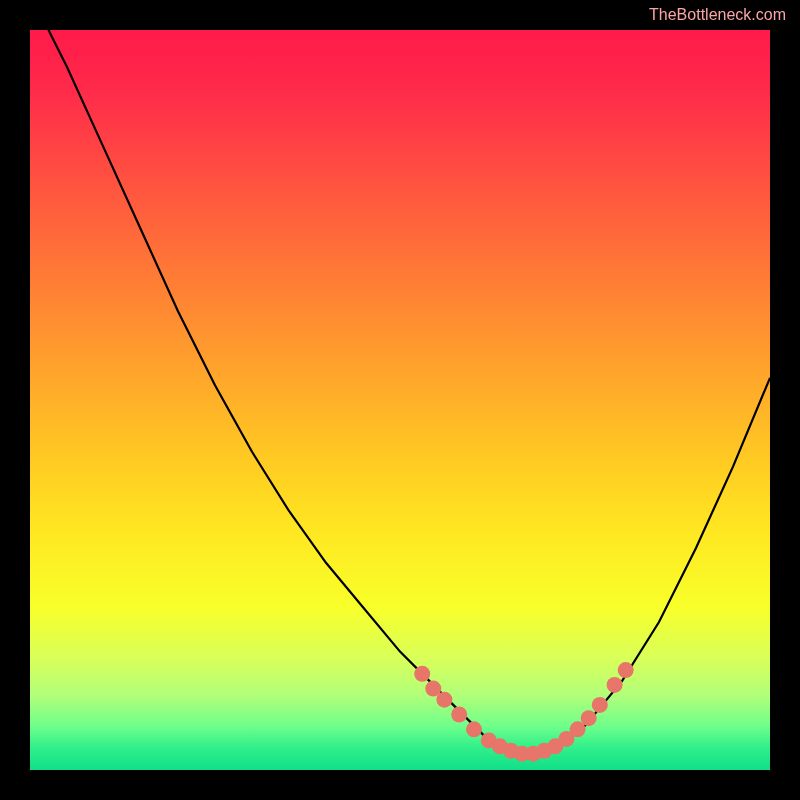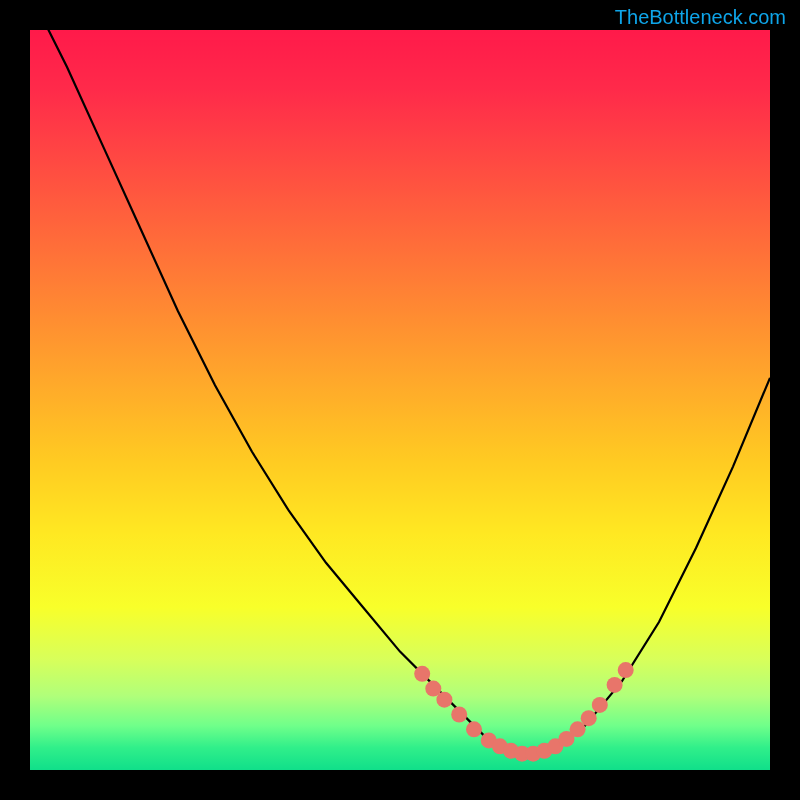--- a/index.html
+++ b/index.html
@@ -1,18 +1,18 @@
 <!DOCTYPE html>
 <html><head>
 <meta charset="utf-8">
 <style>
   * { margin: 0; padding: 0; box-sizing: border-box; }
   body { background: #000; font-family: Arial, sans-serif; }
   .container { width: 800px; height: 800px; background: #000; position: relative; }
-  .watermark { position: absolute; top: 6px; right: 14px; color: #0ea5e9; font-size: 20px; font-weight: 500; z-index: 10; }
+  .watermark { position: absolute; top: 6px; right: 14px; color: #fca5a5; font-size: 16px; font-weight: 500; z-index: 10; }
   .plot-area { position: absolute; left: 30px; top: 30px; width: 740px; height: 740px; }
   .gradient-bg { position: absolute; inset: 0; background: linear-gradient(to bottom,
     #ff1a4a 0%,
     #ff2a4a 8%,
     #ff4a42 18%,
     #ff6a3a 28%,
     #ff8a32 38%,
     #ffaa2a 48%,
     #ffca22 58%,
     #ffe822 68%,

